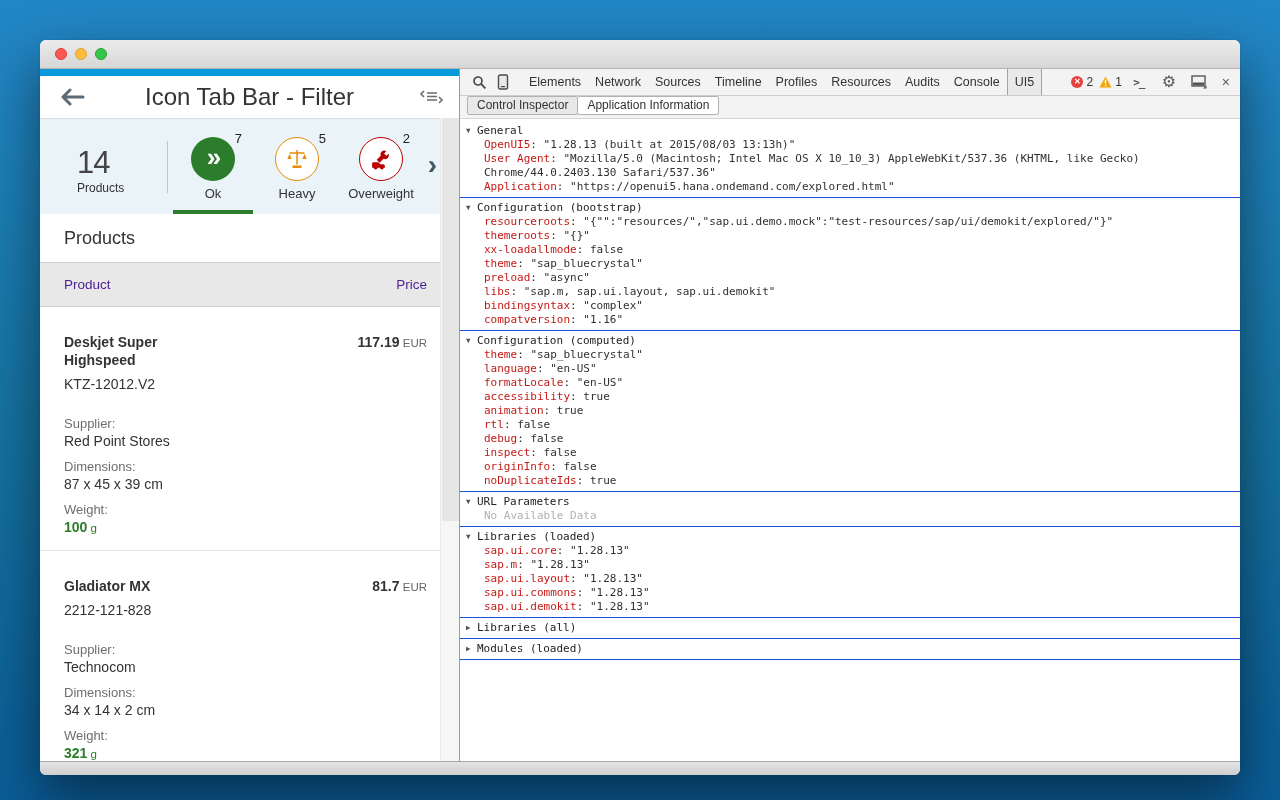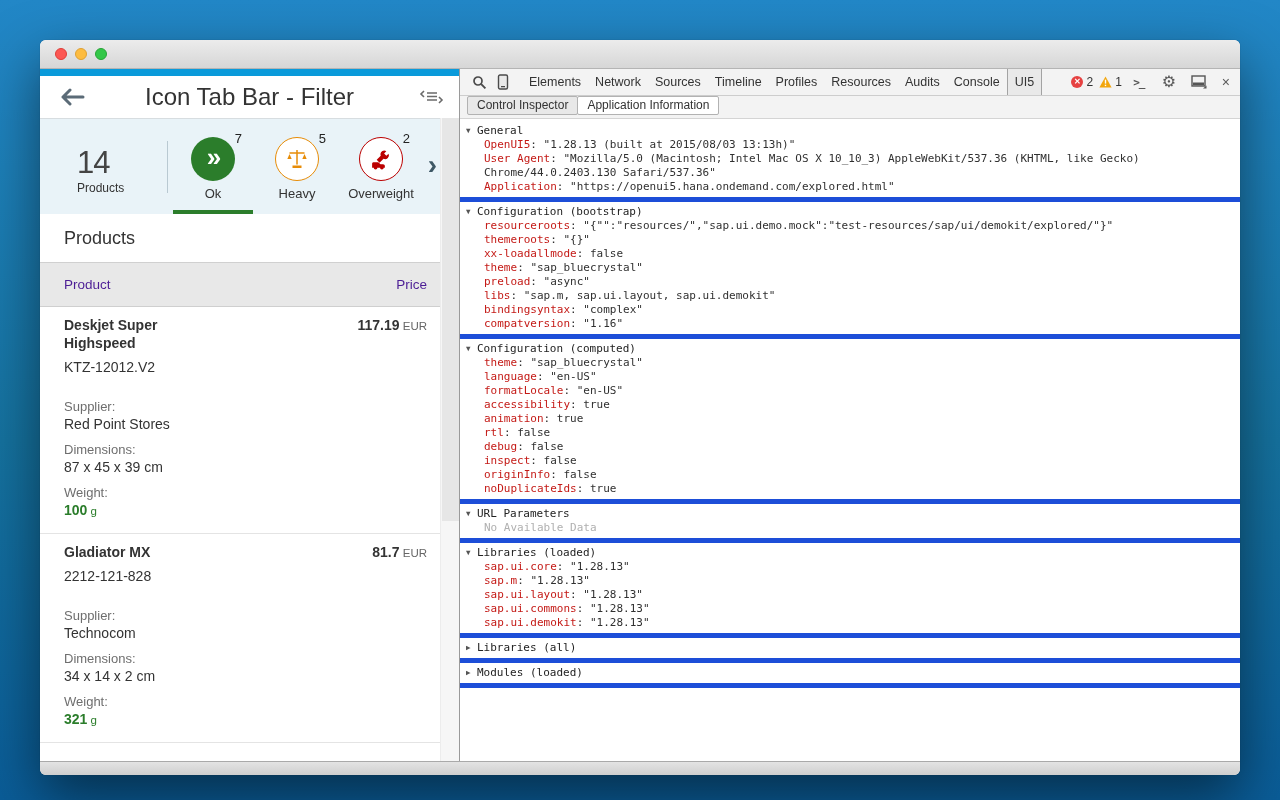--- a/index.html
+++ b/index.html
@@ -46,21 +46,21 @@
   .itb-label{margin-top:5px;font-size:13px;color:#333;}
   .itb-item.sel::after{content:'';position:absolute;bottom:0;left:2px;right:2px;height:4px;background:var(--sel,#2b7d2b);}
   .itb-chevron{position:absolute;right:22px;top:31px;font-size:28px;font-weight:bold;color:#3e5866;line-height:30px;}
 
   .list-title-row{height:48px;flex:0 0 48px;display:flex;align-items:center;padding-left:24px;background:#fff;}
   .list-title{font-size:18px;color:#333;}
   .thead{height:45px;flex:0 0 45px;background:#e8e8e8;border-top:1px solid #d0d0d0;border-bottom:1px solid #cfcfcf;
     display:flex;align-items:center;justify-content:space-between;padding:0 32px 0 24px;box-sizing:border-box;}
   .thead span{font-size:13.5px;color:#4c1d95;}
   .plist{flex:1;overflow:hidden;background:#fff;}
-  .p-item{padding:9px 32px 12px 24px;border-bottom:1px solid #e4e4e4;}
+  .p-item{padding:26px 32px 12px 24px;border-bottom:1px solid #e4e4e4;}
   .p-top{display:flex;justify-content:space-between;}
   .p-name{width:150px;font-size:14px;font-weight:bold;color:#333;line-height:18px;}
   .p-price{white-space:nowrap;}
   .p-amount{font-size:14px;font-weight:bold;color:#333;}
   .p-cur{font-size:11.5px;color:#666;}
   .p-id{margin-top:5px;font-size:14px;color:#333;line-height:20px;}
   .p-attrs{margin-top:21px;}
   .p-label{font-size:13px;color:#6e6e6e;line-height:17px;margin-top:7px;}
   .p-value{font-size:14px;color:#333;line-height:19px;}
   .p-value.green{color:#2b7d2b;font-weight:bold;}
@@ -84,21 +84,21 @@
   .gear-glyph{font-size:16px;color:#5a5a5a;line-height:16px;}
   .close-glyph{font-size:14px;color:#5a5a5a;padding:0 4px;}
   .dt-subbar{height:22px;flex:0 0 22px;background:#f3f3f3;border-bottom:1px solid #d4d4d4;
     display:flex;align-items:flex-start;padding-left:7px;}
   .sub-tab{height:17px;line-height:17px;padding:0 9px;font-size:12px;color:#333;
     border:1px solid #b2b2b2;background:#e8e8e8;border-radius:2px;}
   .sub-tab + .sub-tab{margin-left:-1px;}
   .sub-tab.sel{background:#fff;position:relative;z-index:1;}
   .dt-content{flex:1;overflow:hidden;padding-top:2px;
     font-family:"DejaVu Sans Mono","Liberation Mono",monospace;font-size:11px;color:#303030;}
-  .dt-section{border-bottom:5px solid #1d4ed8;padding:2px 0 3px;}
+  .dt-section{border-bottom:1px solid #1d4ed8;padding:2px 0 3px;}
   .dt-head{line-height:15px;padding-left:6px;color:#222;}
   .tri{display:inline-block;width:11px;font-size:7.5px;color:#555;vertical-align:1px;}
   .dt-row{padding-left:24px;line-height:14px;word-wrap:break-word;padding-right:10px;}
   .dt-key{color:#c41a16;text-align:right;}
   .dt-val{color:#303030;}
   .dt-empty{padding-left:24px;line-height:14px;color:#b0b0b0;}
 </style>
 </head>
 <body>
 

